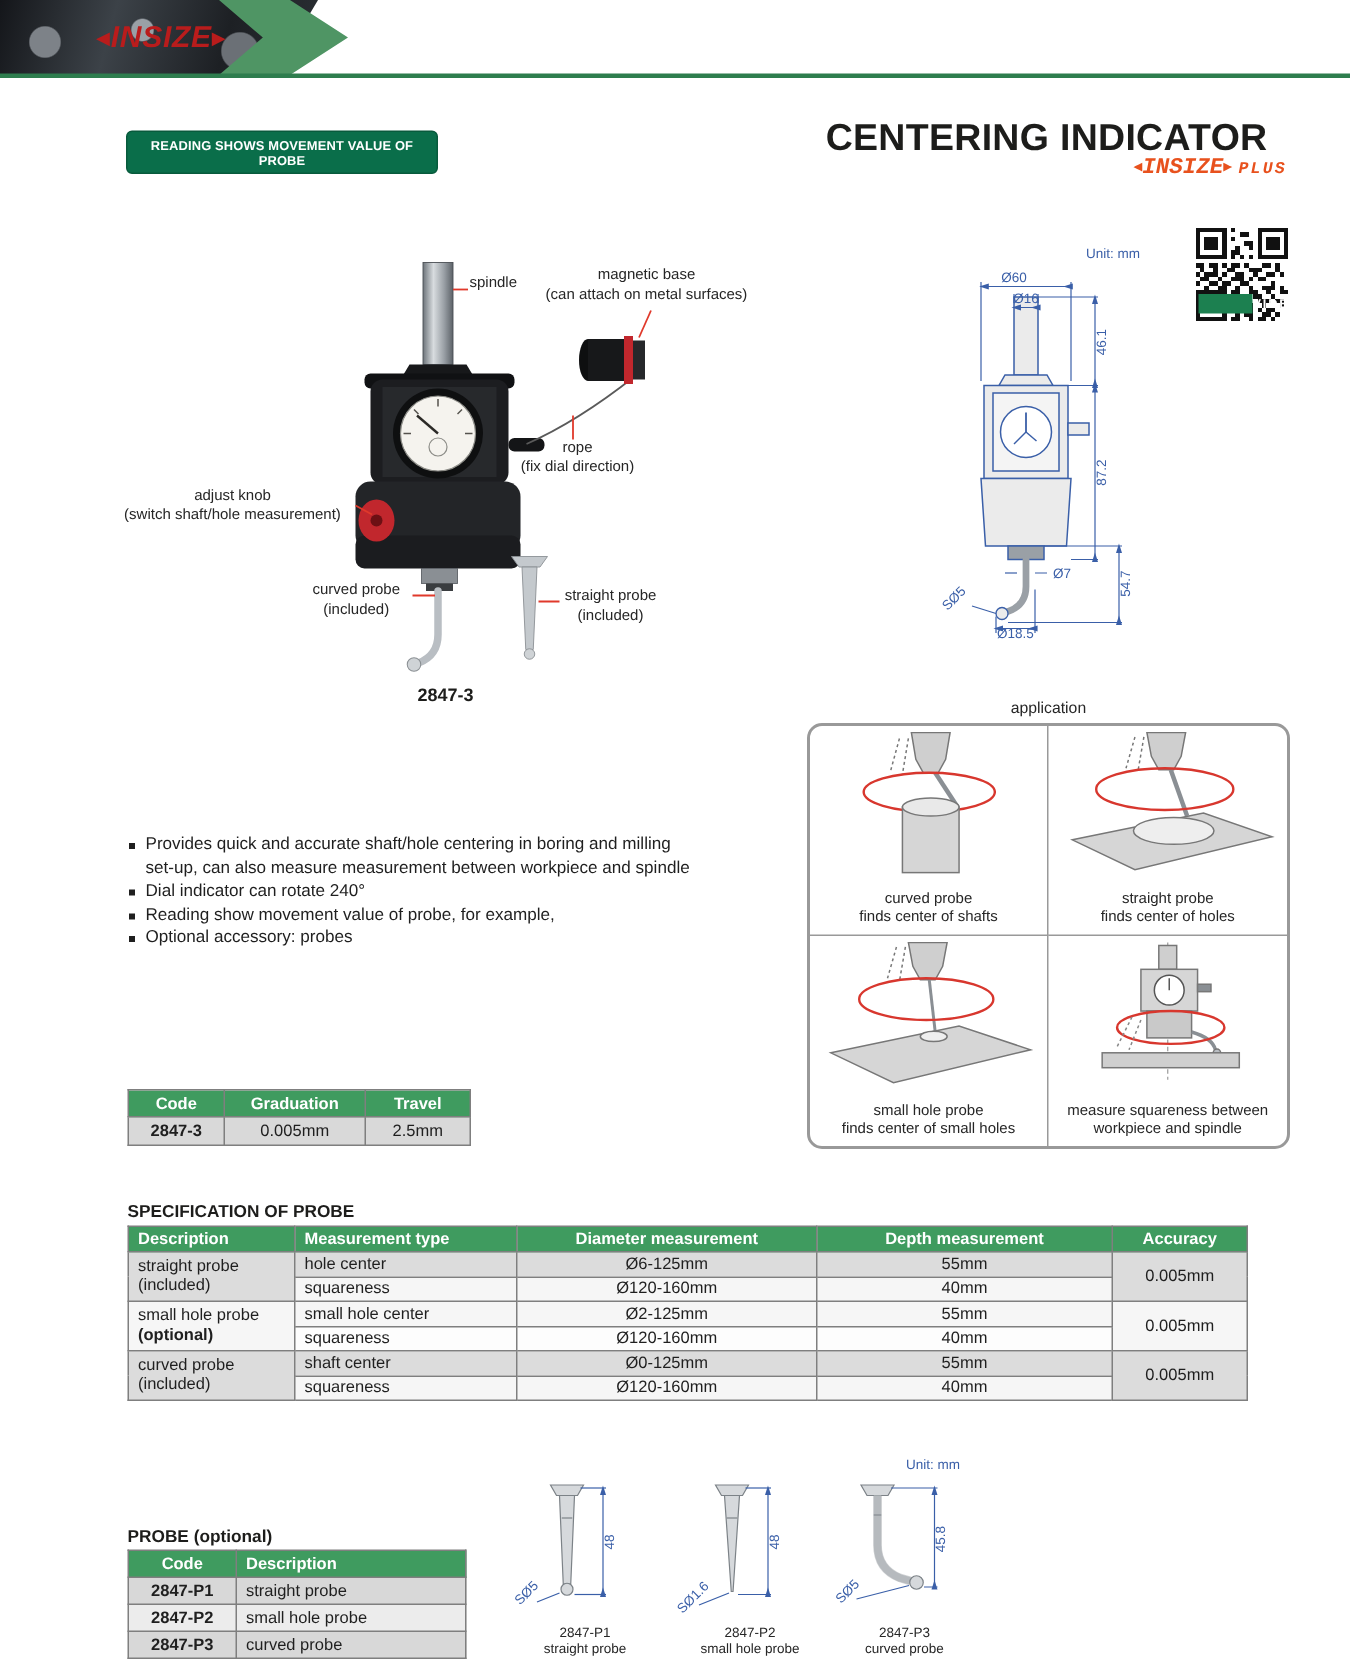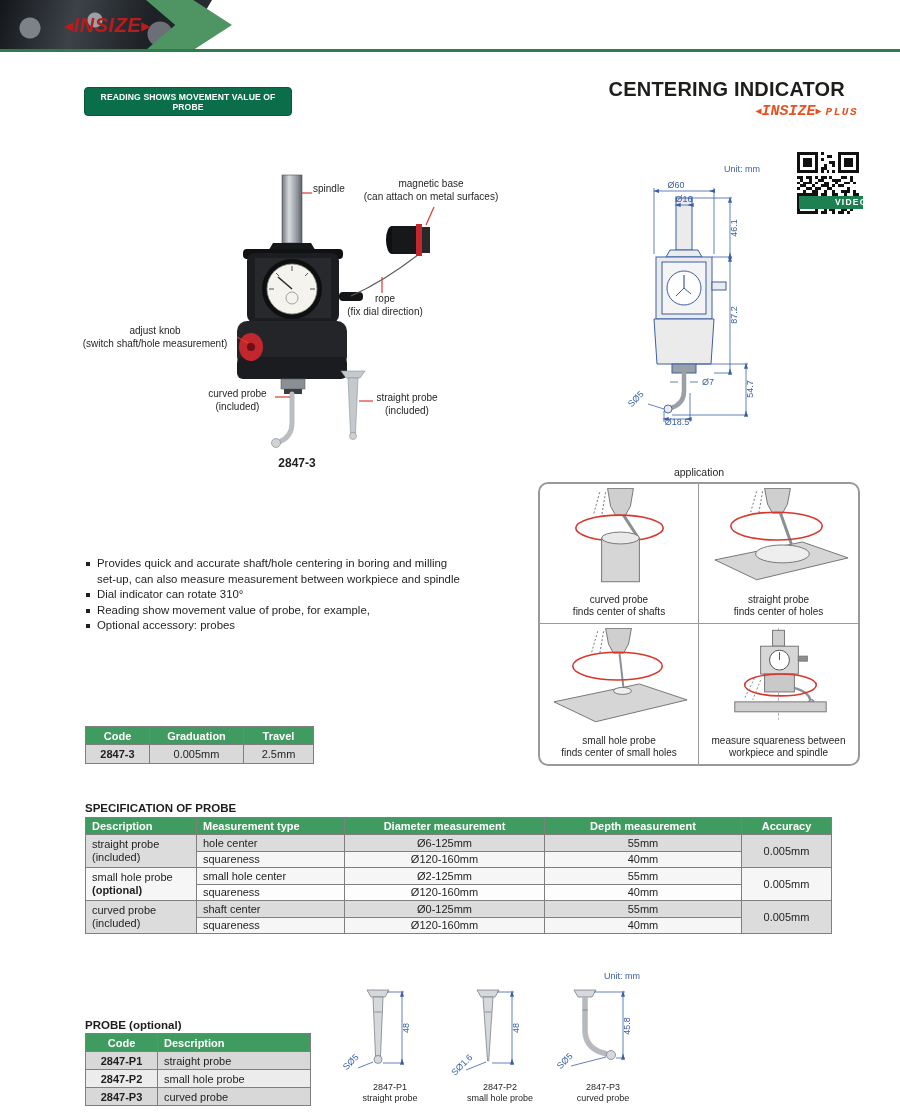--- a/index.html
+++ b/index.html
@@ -19,35 +19,35 @@
   .brand-logo { position:absolute; left:40px; top:11px; width:135px; height:28px; color:#b91c1c;
     font-style:italic; font-weight:bold; font-size:20px; letter-spacing:.5px; text-align:center; line-height:28px; }
   .brand-logo .arr { font-size:12px; font-style:normal; vertical-align:2px; }
   .hdr-line { position:absolute; left:0; top:49px; width:900px; height:2.5px; background:#2e7d4e; }
 
   .badge { position:absolute; left:84px; top:87px; width:208px; height:29px; background:#0a6e4a;
     border:1px solid #085a3c; border-radius:4px; color:#fff; font-weight:bold; font-size:8.6px;
     display:flex; align-items:center; justify-content:center; text-align:center; letter-spacing:.1px; }
 
   .page-title { position:absolute; left:540px; top:78px; width:305px; text-align:right;
-    font-size:20px; font-weight:bold; color:#1d1d1b; letter-spacing:.2px; }
+    font-size:25px; font-weight:bold; color:#1d1d1b; letter-spacing:.2px; }
   .plus-logo { position:absolute; left:590px; top:103px; width:268px; text-align:right;
     color:#e8511d; font-style:italic; font-weight:bold; font-size:15px;font-family:Liberation Mono, monospace; }
   .plus-logo .arr { font-size:10px; font-style:normal; vertical-align:1px; }
   .plus-logo .plus { font-size:11px; letter-spacing:1.5px; margin-left:4px; }
 
   
   .fig-label { position:absolute; font-size:10px; color:#262626; line-height:12.5px; }
   .t-center { text-align:center; }
   .model-label { position:absolute; left:247px; top:456px; width:100px; text-align:center;
     font-weight:bold; font-size:12px; color:#1d1d1b; }
 
   
   .qr { position:absolute; left:797px; top:152px; width:62px; height:62px; background:#fff; }
-  .video-badge { position:absolute; left:799px; top:196px; width:64px; height:13px; background:#1c8050;
+  .video-badge { position:absolute; left:799px; top:196px; width:36px; height:13px; background:#1c8050;
     color:#fff; font-weight:bold; font-size:8.5px; letter-spacing:1.2px; text-align:center; line-height:13px;padding-left:36px; }
 
   
   .features { position:absolute; left:86px; top:556px; width:405px; }
   .feat { display:flex; margin-bottom:0; }
   .feat .sq { width:4px; height:4px; background:#1f1f1f; margin:6px 7px 0 0; flex:none; }
   .feat .lines { font-size:11.4px; line-height:15.5px; }
 
   
   table { border-collapse:collapse; font-size:11px; }
@@ -350,21 +350,21 @@
     <div class="feat">
         <span class="sq"></span>
       <div class="lines">
           <div>Provides quick and accurate shaft/hole centering in boring and milling</div>
           <div>set-up, can also measure measurement between workpiece and spindle</div>
         </div>
       </div>
     <div class="feat">
         <span class="sq"></span>
       <div class="lines">
-          <div>Dial indicator can rotate 310°</div>
+          <div>Dial indicator can rotate 240°</div>
         </div>
       </div>
     <div class="feat">
         <span class="sq"></span>
       <div class="lines">
           <div>Reading show movement value of probe, for example,</div>
         </div>
       </div>
     <div class="feat">
         <span class="sq"></span>

